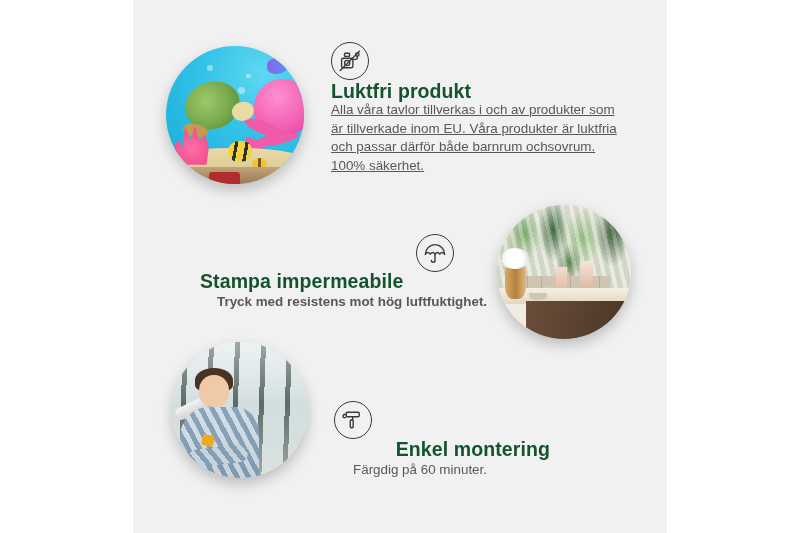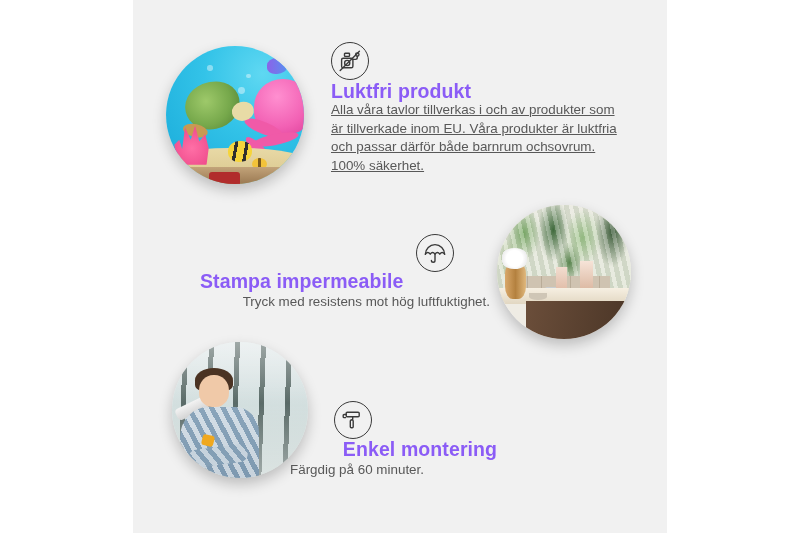--- a/index.html
+++ b/index.html
@@ -36,21 +36,21 @@
     border:1.6px solid #3a3a3a;
     border-radius:50%;
     box-sizing:border-box;
   }
   .icon-badge svg{position:absolute;left:50%;top:50%;transform:translate(-50%,-50%);}
 
   
   .title{
     font-size:19.5px;
     font-weight:bold;
-    color:#8b5cf6;
+    color:#14532d;
     letter-spacing:.1px;
     margin:0;
     white-space:nowrap;
   }
   .body{
     font-size:13.4px;
     line-height:18.6px;
     color:#585858;
     margin:0;
   }
@@ -62,26 +62,26 @@
   }
 
   
   #f1-icon{left:331px;top:42px;}
   #f1-title{position:absolute;left:331px;top:80px;}
   #f1-body{position:absolute;left:331px;top:101px;width:288px;text-decoration:underline;}
 
   
   #f2-icon{left:416px;top:234px;}
   #f2-title{position:absolute;left:200px;top:270px;width:290px;text-align:left;}
-  #f2-sub{position:absolute;left:200px;top:294px;width:290px;text-align:right;}
+  #f2-sub{position:absolute;left:217px;top:294px;width:290px;text-align:left;font-weight:bold;}
 
   
   #f3-icon{left:334px;top:401px;}
-  #f3-title{position:absolute;left:290px;top:438px;width:260px;text-align:center;}
-  #f3-sub{position:absolute;left:290px;top:462px;width:260px;text-align:left;}
+  #f3-title{position:absolute;left:290px;top:438px;width:260px;text-align:right;}
+  #f3-sub{position:absolute;left:290px;top:462px;width:260px;text-align:center;}
 
   
   
   .sea{
     background:
       radial-gradient(circle at 70% 20%, #5fd8f2 0%, #33c3e8 40%, #16a8d8 100%);
   }
   .sea .sand{
     position:absolute;left:-6%;bottom:0;width:112%;height:26%;
     background:linear-gradient(#e8d9a6,#d8c48a);

